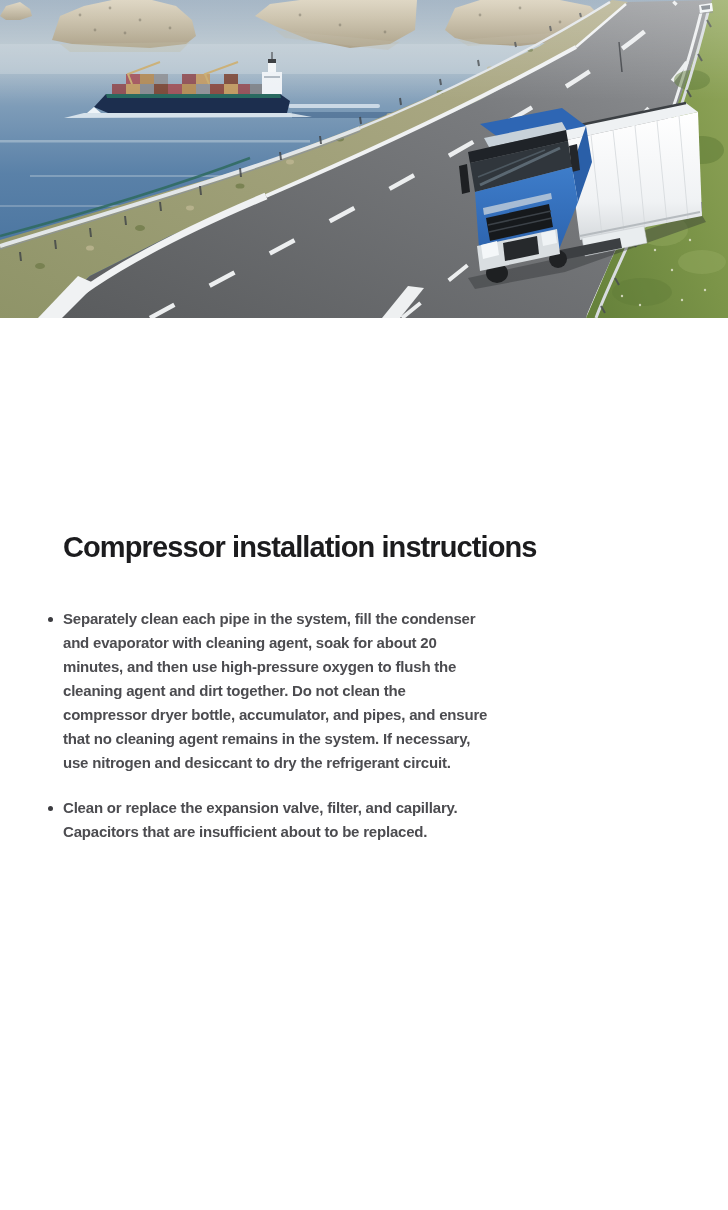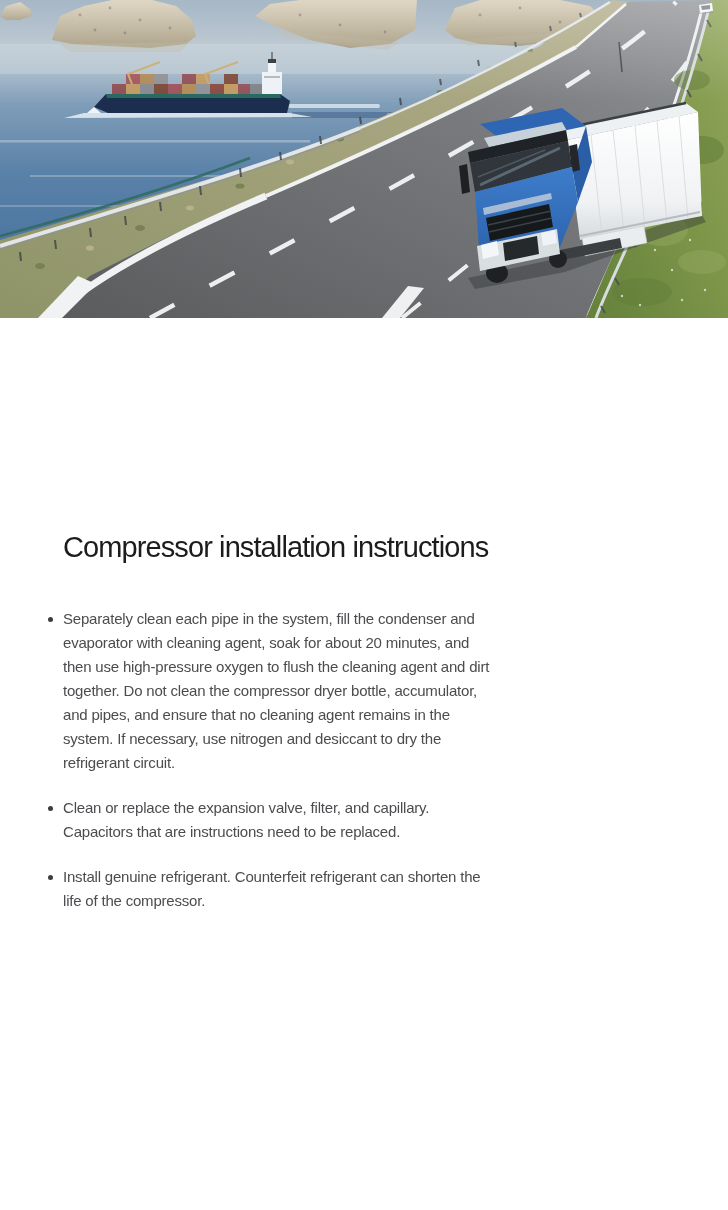--- a/index.html
+++ b/index.html
@@ -1,21 +1,21 @@
 <!DOCTYPE html>
 <html><head>
 <meta charset="utf-8">
 <style>
   html,body{margin:0;padding:0;background:#ffffff;}
   body{width:728px;min-height:1210px;font-family:"Liberation Sans",sans-serif;}
   .hero{width:728px;height:318px;overflow:hidden;display:block;}
   .hero svg{display:block;}
   .content{margin-left:63px;padding-top:213px;width:427px;}
-  h1.title{margin:0 0 43px 0;font-size:29px;font-weight:400;color:#1c1c1e;letter-spacing:-0.9px;white-space:nowrap;}
-  ul.instructions{margin:0;padding:0;list-style:none;}
+  h1.title{margin:0 0 43px 0;font-size:29px;font-weight:700;color:#1c1c1e;letter-spacing:-0.9px;white-space:nowrap;}
+  ul.instructions{margin:0;padding:0;list-style:none;font-weight:bold;}
   ul.instructions li{position:relative;margin:0 0 21px 0;font-size:15px;line-height:24px;color:#4c4c50;letter-spacing:-0.2px;}
   ul.instructions li::before{content:"";position:absolute;left:-15px;top:9.5px;width:5px;height:5px;border-radius:50%;background:#3c3c40;}
 </style>
 </head>
 <body>
 
 <div class="hero">
 <svg width="728" height="318" viewBox="0 0 728 318" xmlns="http://www.w3.org/2000/svg">
   <defs>
     <linearGradient id="seaGrad" x1="0" y1="0" x2="0" y2="1">
@@ -276,16 +276,15 @@
   </g>
 
   <rect x="0" y="0" width="728" height="100" fill="url(#topHaze)"></rect>
 </svg>
 </div>
 
 <div class="content">
   <h1 class="title">Compressor installation instructions</h1>
   <ul class="instructions">
     <li>Separately clean each pipe in the system, fill the condenser and evaporator with cleaning agent, soak for about 20 minutes, and then use high-pressure oxygen to flush the cleaning agent and dirt together. Do not clean the compressor dryer bottle, accumulator, and pipes, and ensure that no cleaning agent remains in the system. If necessary, use nitrogen and desiccant to dry the refrigerant circuit.</li>
-    <li>Clean or replace the expansion valve, filter, and capillary. Capacitors that are instructions need to be replaced.</li>
-    <li>Install genuine refrigerant. Counterfeit refrigerant can shorten the life of the compressor.</li>
+    <li>Clean or replace the expansion valve, filter, and capillary. Capacitors that are insufficient about to be replaced.</li>
   </ul>
 </div>
 
 </body></html>

